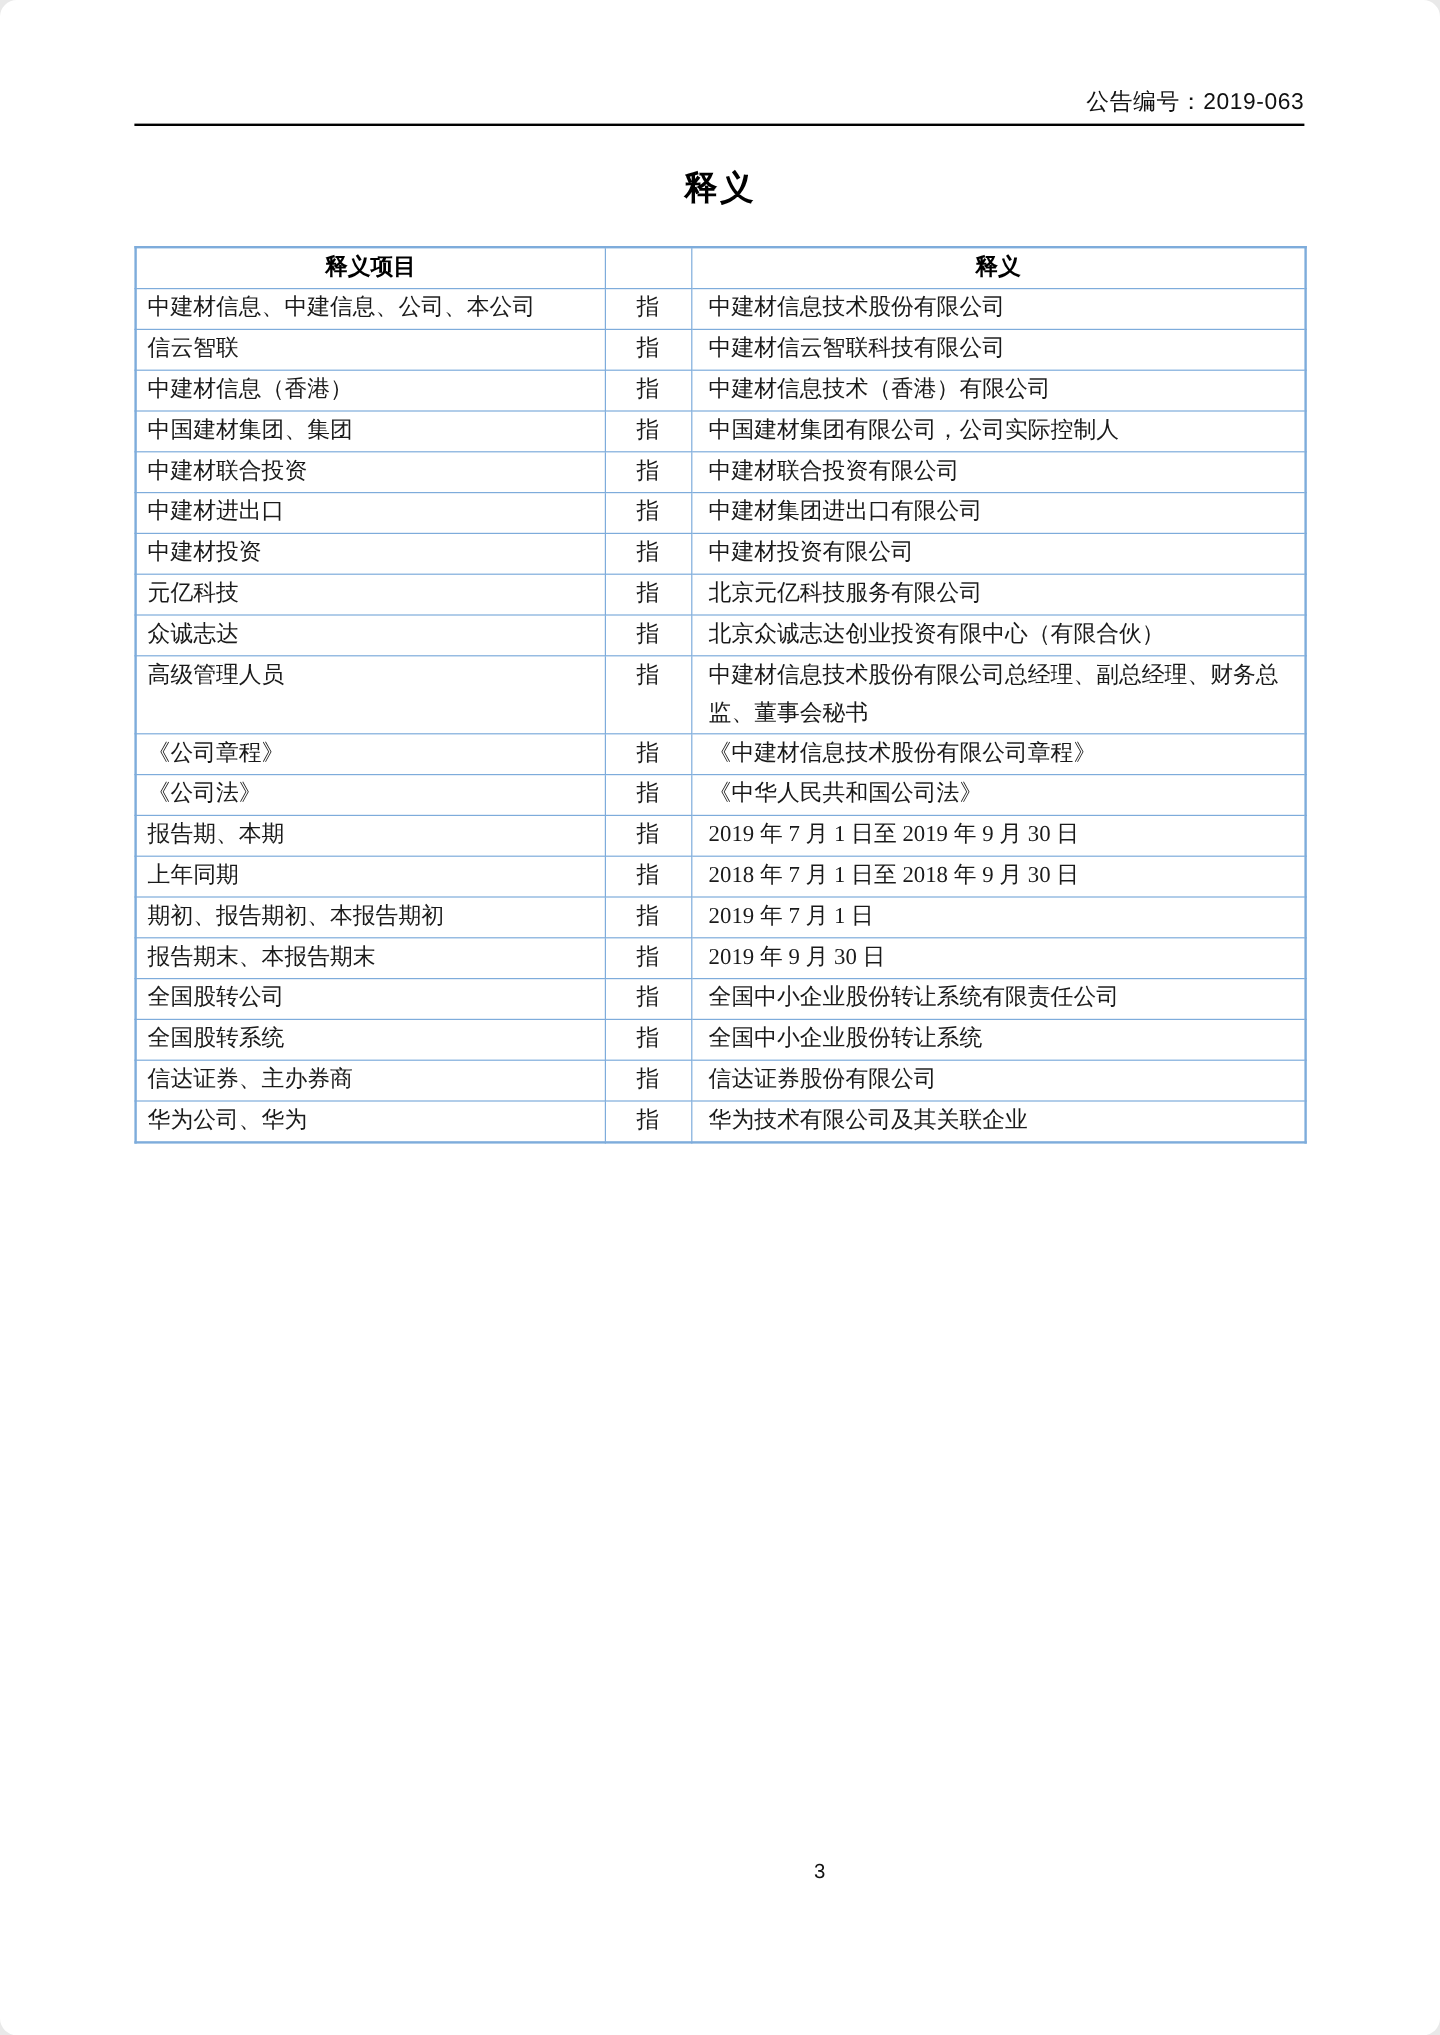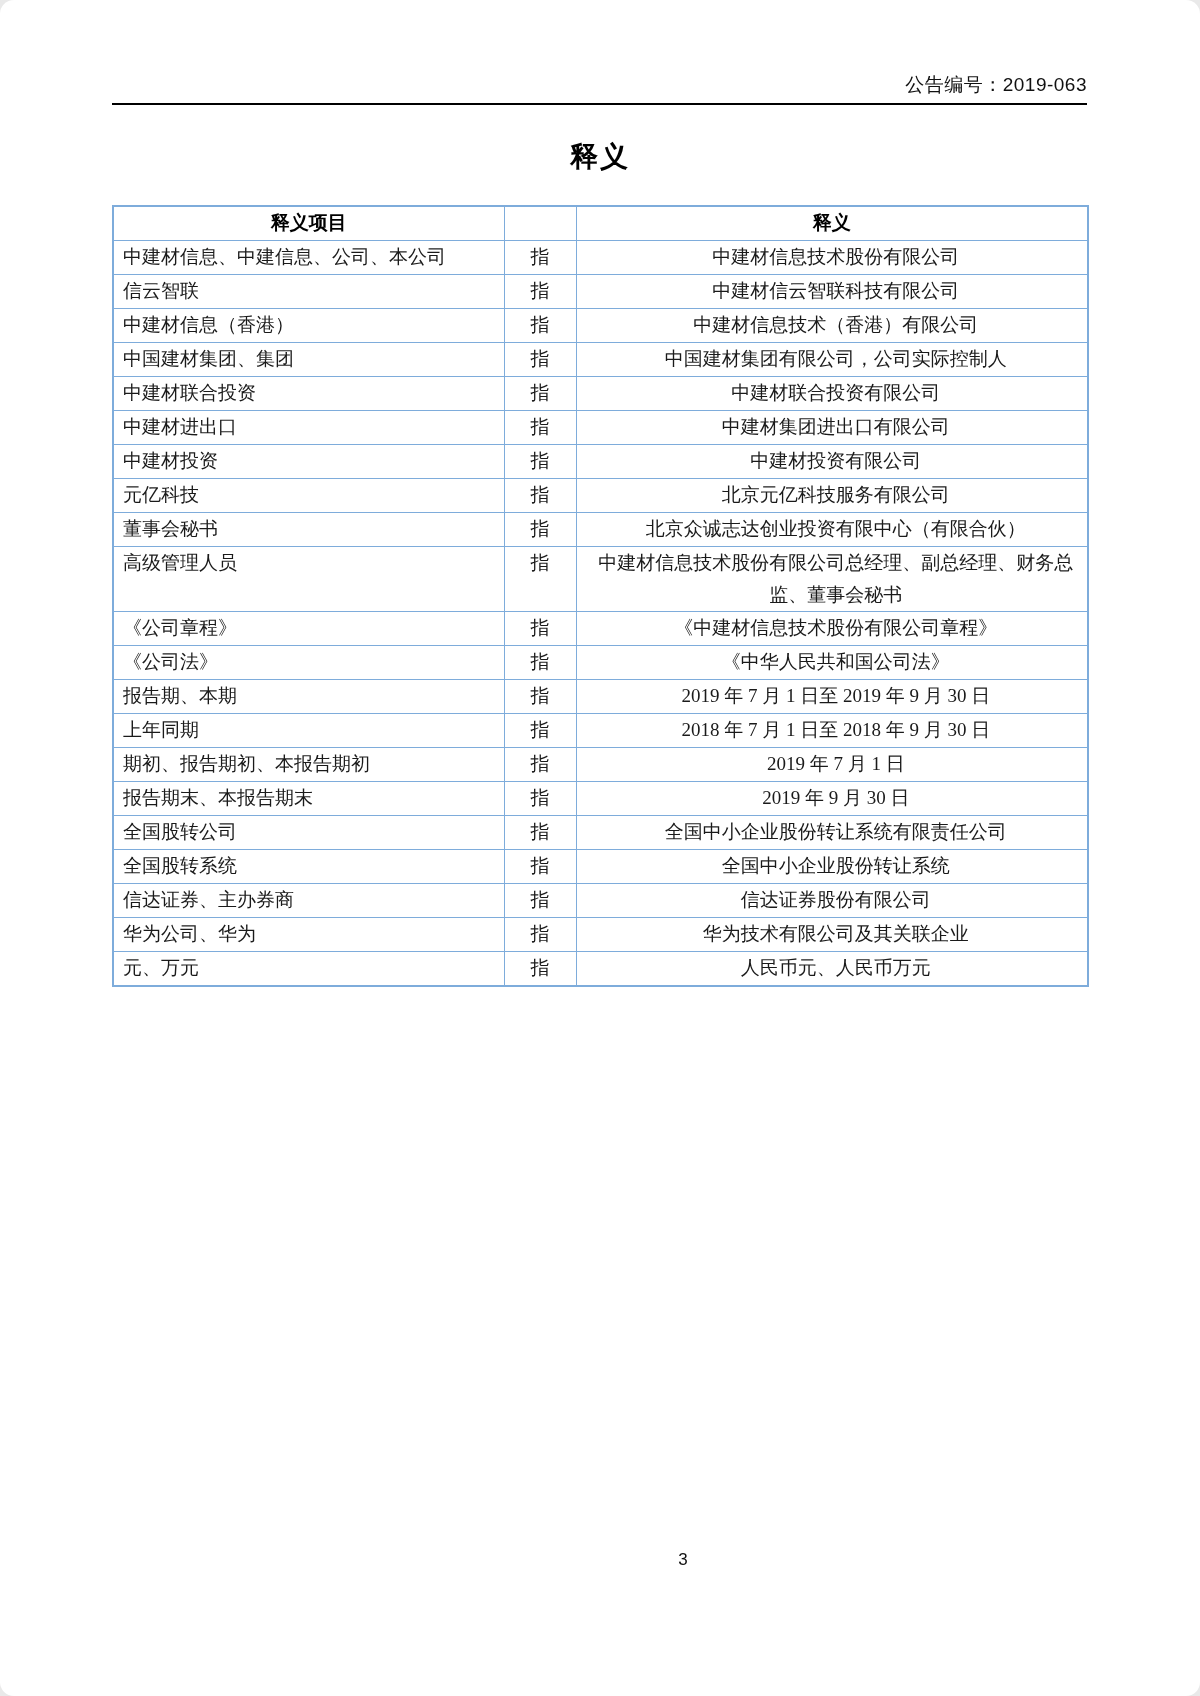--- a/index.html
+++ b/index.html
@@ -73,21 +73,21 @@
   }
   .def-table th {
     height: 33px;
     font-weight: bold;
     text-align: center;
     color: #000000;
   }
   .def-table td { height: 33px; }
   td.cell-term { padding-left: 9px; text-align: left; }
   td.cell-zhi  { text-align: center; }
-  td.cell-def  { padding-left: 14px; padding-right: 6px; text-align: center; }
+  td.cell-def  { padding-left: 14px; padding-right: 6px; text-align: left; }
   .page-number {
     position: absolute;
     top: 1550px;
     left: 683px;
     transform: translateX(-50%);
     font-family: "Liberation Sans", "DejaVu Sans", sans-serif;
     font-size: 17px;
     color: #111111;
   }
 </style>
@@ -159,21 +159,21 @@
       <td class="cell-def">中建材投资有限公司</td>
     </tr>
 
     <tr>
       <td class="cell-term">元亿科技</td>
       <td class="cell-zhi">指</td>
       <td class="cell-def">北京元亿科技服务有限公司</td>
     </tr>
 
     <tr>
-      <td class="cell-term">董事会秘书</td>
+      <td class="cell-term">众诚志达</td>
       <td class="cell-zhi">指</td>
       <td class="cell-def">北京众诚志达创业投资有限中心（有限合伙）</td>
     </tr>
 
     <tr>
       <td class="cell-term">高级管理人员</td>
       <td class="cell-zhi">指</td>
       <td class="cell-def">中建材信息技术股份有限公司总经理、副总经理、财务总监、董事会秘书</td>
     </tr>
 
@@ -230,23 +230,18 @@
       <td class="cell-zhi">指</td>
       <td class="cell-def">信达证券股份有限公司</td>
     </tr>
 
     <tr>
       <td class="cell-term">华为公司、华为</td>
       <td class="cell-zhi">指</td>
       <td class="cell-def">华为技术有限公司及其关联企业</td>
     </tr>
 
-    <tr>
-      <td class="cell-term">元、万元</td>
-      <td class="cell-zhi">指</td>
-      <td class="cell-def">人民币元、人民币万元</td>
-    </tr>
   </tbody>
   </table>
 
   <div class="page-number">3</div>
 
 </div>
 
 </body></html>

